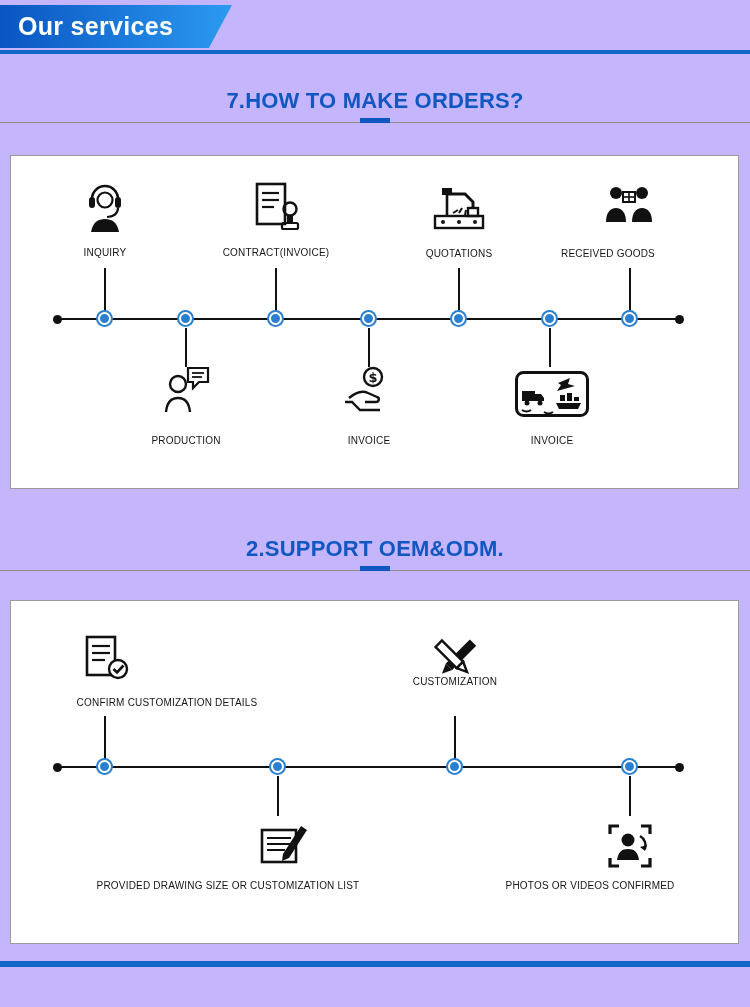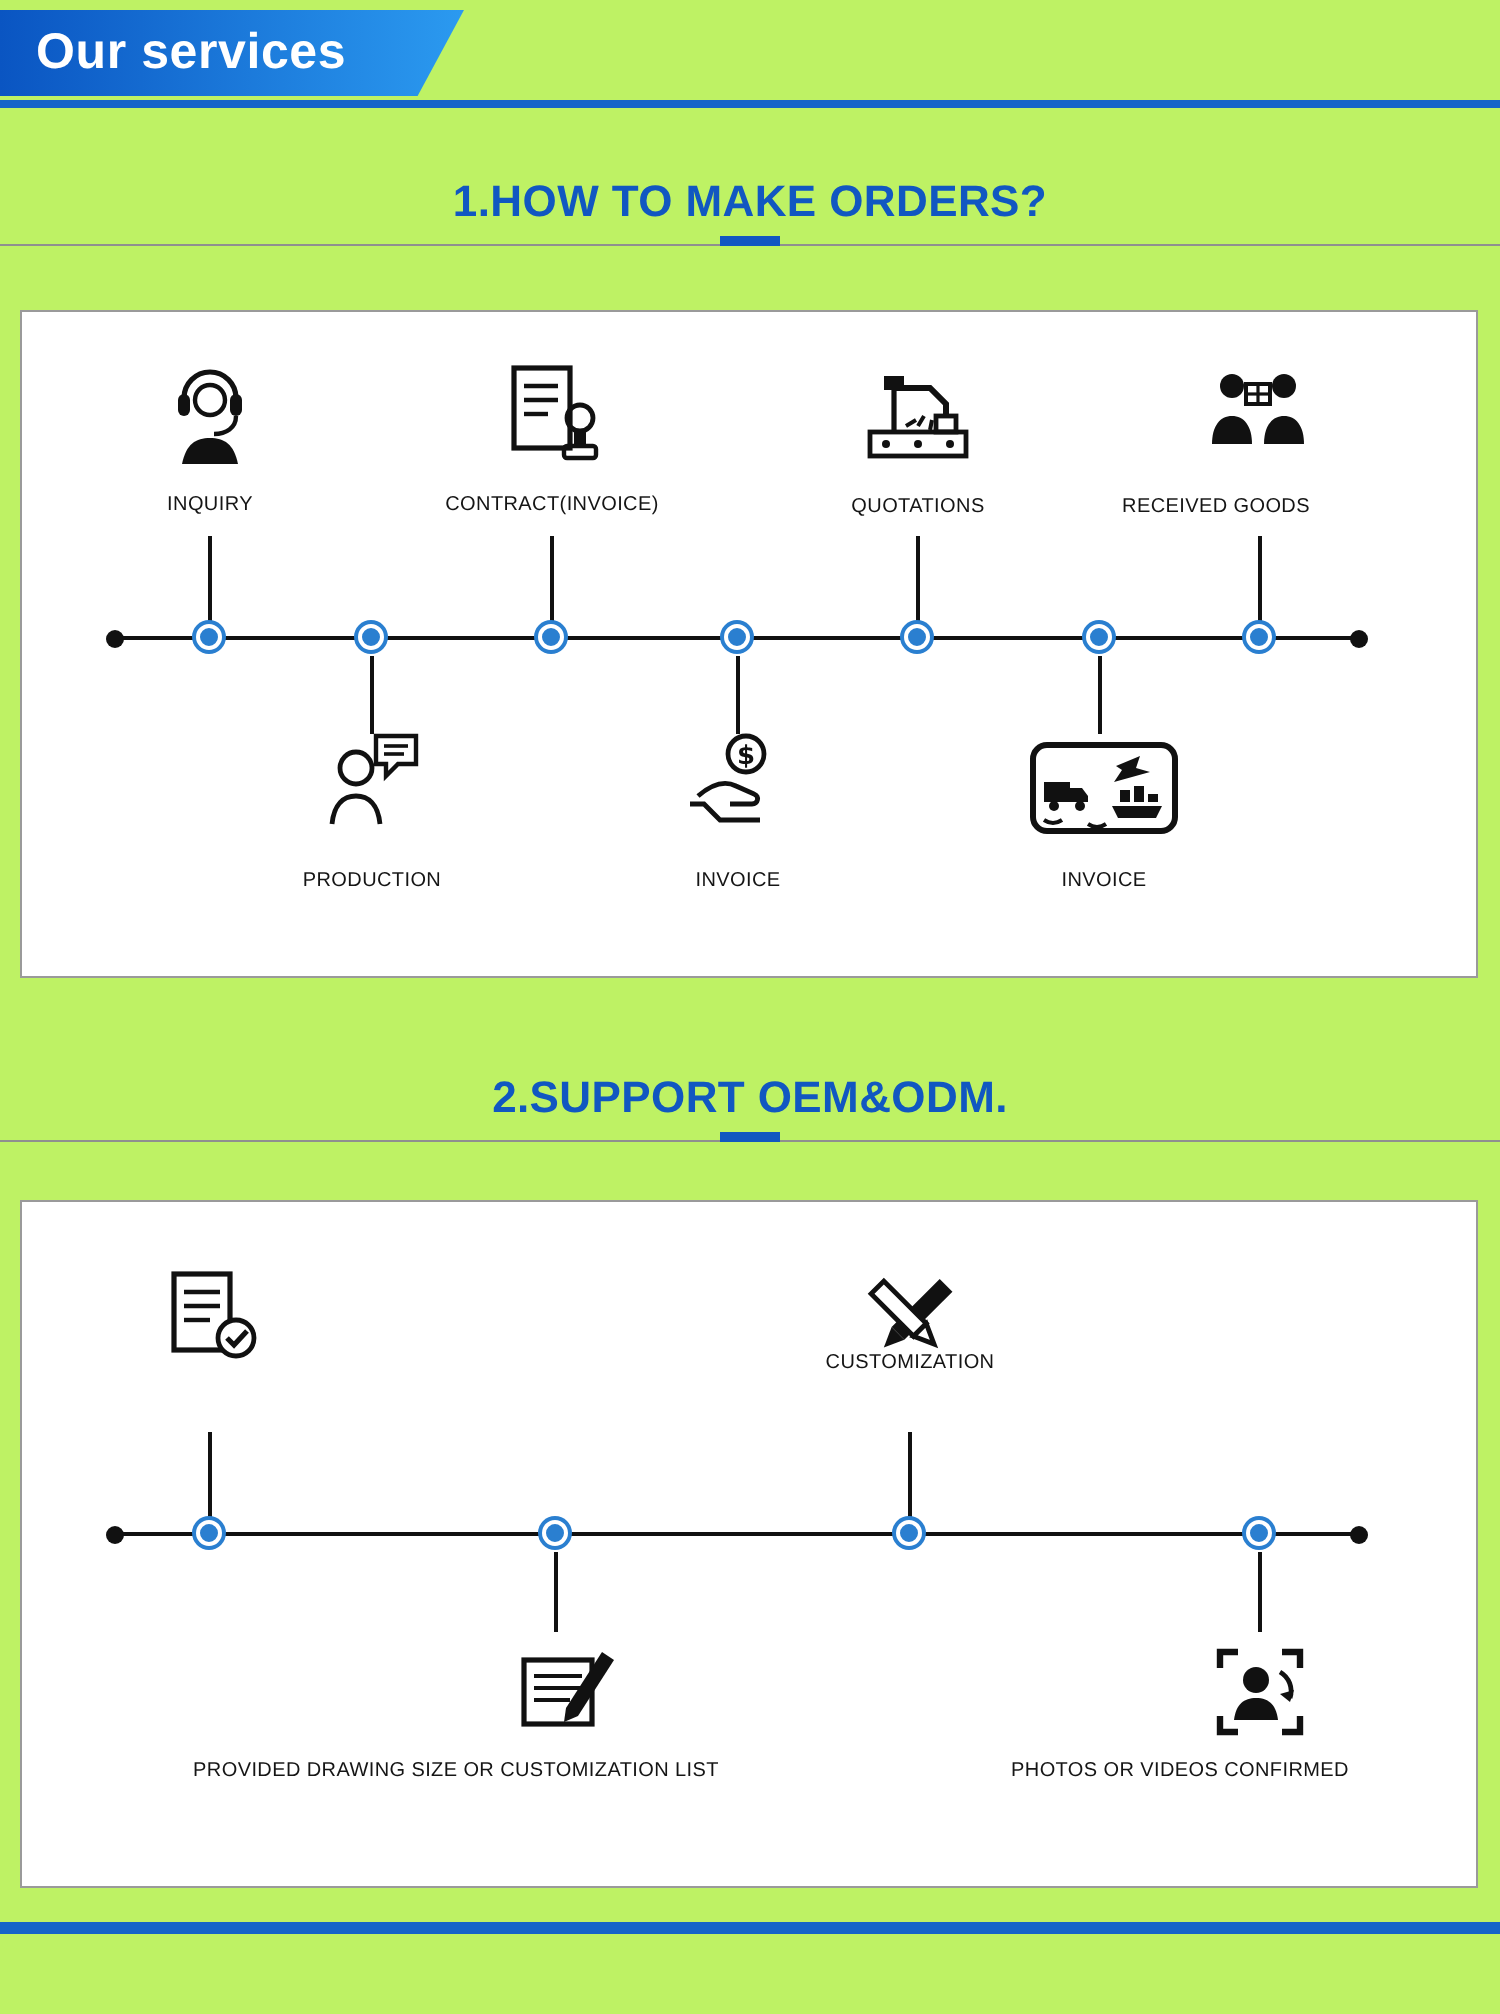--- a/index.html
+++ b/index.html
@@ -1,17 +1,17 @@
 <!DOCTYPE html>
 <html><head>
 <meta charset="utf-8">
 <style>
   * { margin:0; padding:0; box-sizing:border-box; }
   body { background:#fff; font-family:"Liberation Sans", sans-serif; }
-  .page { position:relative; width:750px; height:1007px; background:#bef264; overflow:hidden; }
+  .page { position:relative; width:750px; height:1007px; background:#c4b5fd; overflow:hidden; }
 
   .banner {
     position:absolute; left:0; top:5px; width:232px; height:43px;
     background:linear-gradient(90deg,#0a55c2 0%,#2b9af0 100%);
     clip-path:polygon(0 0,100% 0,90% 100%,0 100%);
     color:#fff; font-size:25px; font-weight:700;
     display:flex; align-items:center; padding-left:18px; letter-spacing:0.3px;
   }
   .rule-blue { position:absolute; left:0; width:750px; background:#1565c8; }
   .rule-blue.top-rule { top:50px; height:4px; }
@@ -48,21 +48,21 @@
 </head>
 <body>
 
 <div class="page">
 
   <div class="banner">
     <span>Our services</span>
   </div>
   <div class="rule-blue top-rule"></div>
 
-  <div class="section-heading" style="top:88px;">1.HOW TO MAKE ORDERS?</div>
+  <div class="section-heading" style="top:88px;">7.HOW TO MAKE ORDERS?</div>
   <div class="hr-gray" style="top:122px;"></div>
   <div class="heading-underline" style="top:118px;"></div>
 
   <div class="flow-box box-orders"></div>
 
   <div class="icon" style="left:77px; top:180px;">
     <svg viewBox="0 0 56 56">
       <path d="M15 20v-1a13 13 0 0 1 26 0v1" fill="none" stroke="#111" stroke-width="2.6"></path>
       <rect x="12" y="17" width="6" height="11" rx="3" fill="#111"></rect>
       <rect x="38" y="17" width="6" height="11" rx="3" fill="#111"></rect>
@@ -189,20 +189,21 @@
         <rect x="24" y="3" width="9" height="34" fill="#111"></rect>
         <path d="M24 37l4.5 10 4.5-10z" fill="#111"></path>
       </g>
       <g transform="rotate(-45 28 28)">
         <rect x="23.5" y="5" width="9" height="30" fill="#fff" stroke="#111" stroke-width="2.4"></rect>
         <path d="M23.5 35l4.5 10 4.5-10z" fill="#fff" stroke="#111" stroke-width="2.4"></path>
       </g>
     </svg>
   </div>
 
+  <div class="step-label" style="left:167px; top:697px;">CONFIRM CUSTOMIZATION DETAILS</div>
   <div class="step-label" style="left:455px; top:676px;">CUSTOMIZATION</div>
 
   <div class="tl-line" style="left:57px; top:766px; width:622px;"></div>
   <div class="tl-end" style="left:53px; top:763px;"></div>
   <div class="tl-end" style="left:675px; top:763px;"></div>
   <div class="tl-conn" style="left:104px; top:716px; height:43px;"></div>
   <div class="tl-conn" style="left:454px; top:716px; height:43px;"></div>
   <div class="tl-conn" style="left:277px; top:776px; height:40px;"></div>
   <div class="tl-conn" style="left:629px; top:776px; height:40px;"></div>
   <div class="tl-node" style="left:98px; top:760px;"></div>

